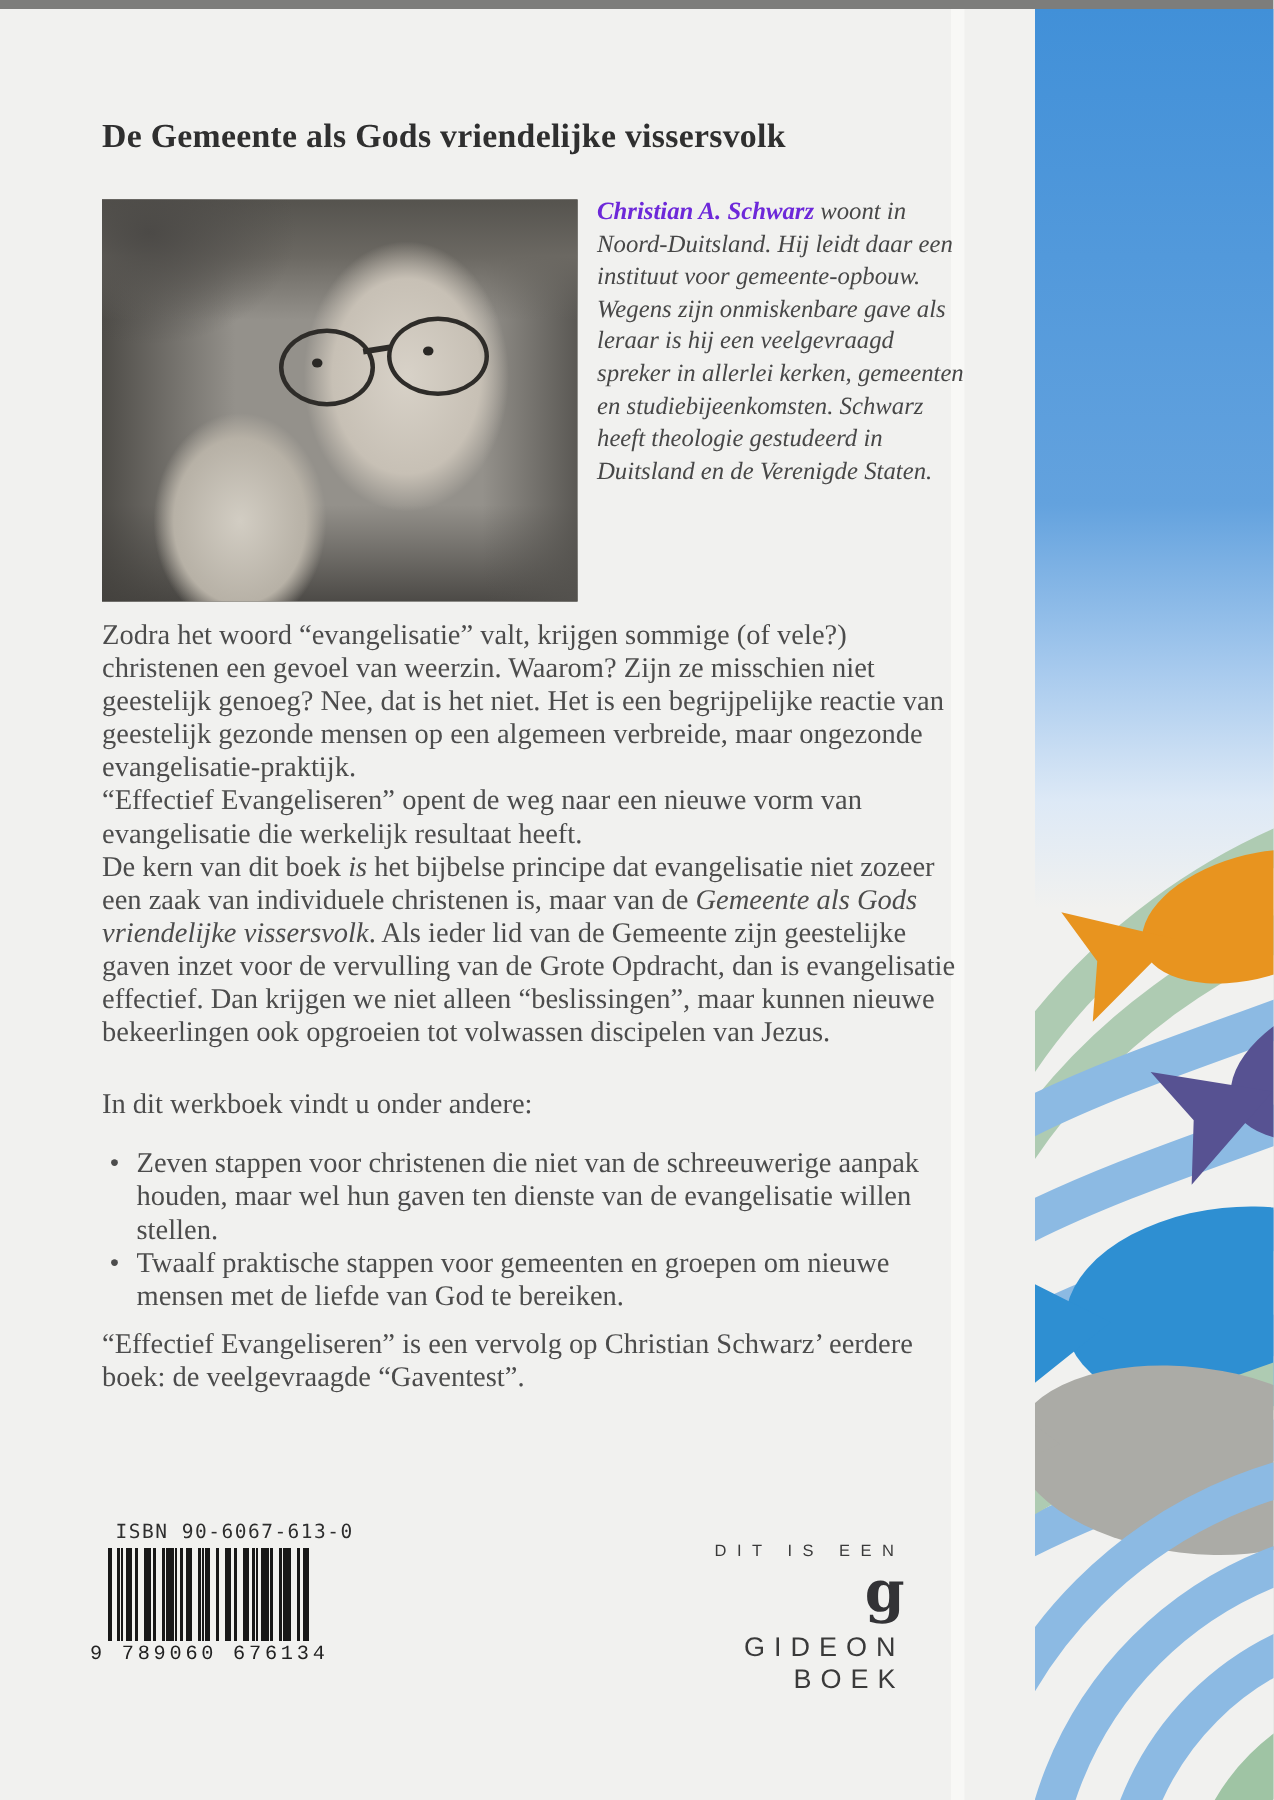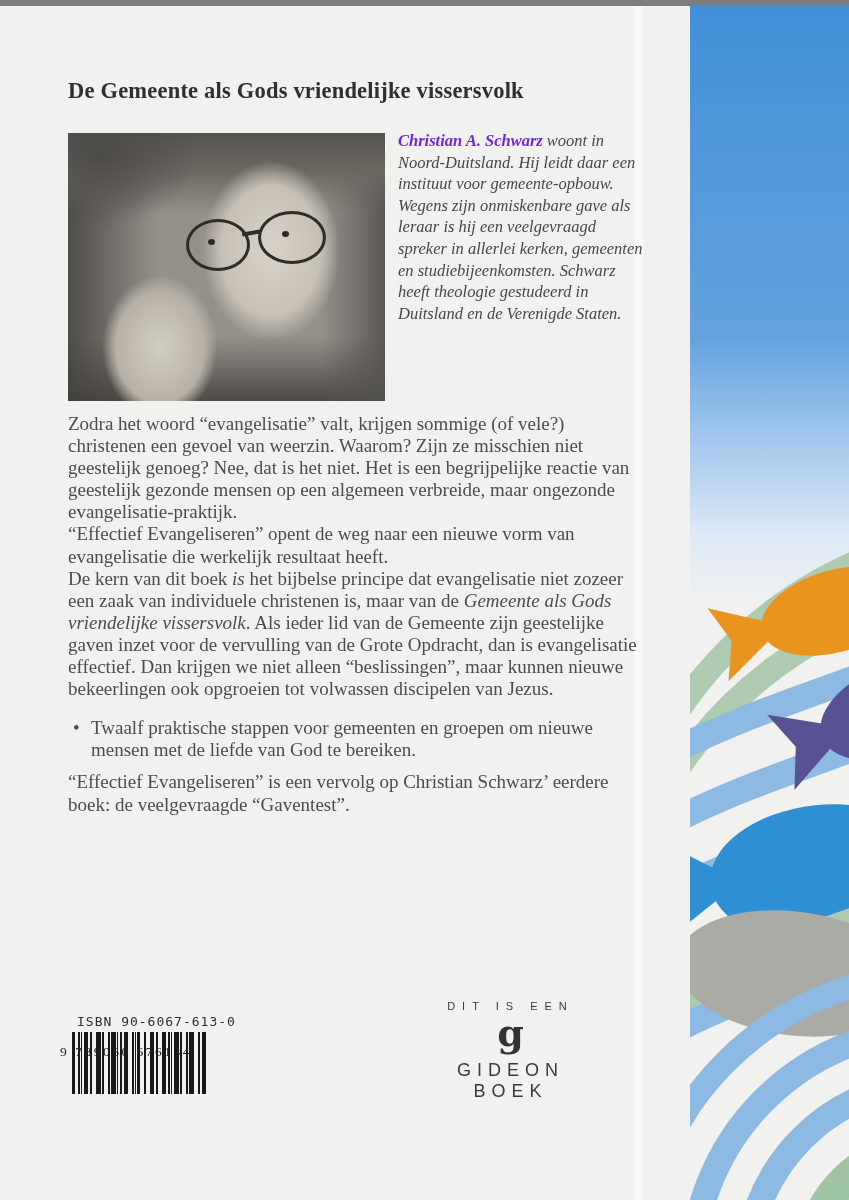--- a/index.html
+++ b/index.html
@@ -45,24 +45,24 @@
   .bodycol li{position:relative;padding-left:23px;}
   .bodycol li::before{content:"\2022";position:absolute;left:5px;top:0;color:#4c4c4c;}
 
   .isbn-label{position:absolute;left:77px;top:1014px;font-family:"DejaVu Sans Mono",monospace;
               font-size:13px;letter-spacing:1px;color:#2e2e2e;}
   .bars{position:absolute;left:72px;top:1032px;width:134px;height:62px;
     background-image:
       repeating-linear-gradient(90deg,#181818 0 2px,rgba(0,0,0,0) 2px 6px),
       repeating-linear-gradient(90deg,#181818 0 3px,rgba(0,0,0,0) 3px 13px),
       repeating-linear-gradient(90deg,#181818 0 1px,rgba(0,0,0,0) 1px 9px);}
-  .barcode-digits{position:absolute;left:60px;top:1044px;font-family:Liberation Serif, serif;
+  .barcode-digits{position:absolute;left:60px;top:1096px;font-family:Liberation Mono, monospace;
                   font-size:13.5px;letter-spacing:2.5px;color:#222;}
 
-  .gideon{position:absolute;left:418px;top:1000px;width:185px;text-align:center;
+  .gideon{position:absolute;left:418px;top:1028px;width:185px;text-align:right;
           color:#3a3a3a;font-family:"Liberation Sans",sans-serif;}
   .gideon .tagline{font-size:11px;letter-spacing:7px;}
   .gideon .glyph{font-size:38px;line-height:42px;font-weight:bold;
                  font-family:"DejaVu Serif",serif;color:#333336;}
   .gideon .pub{font-size:18px;letter-spacing:6px;margin-top:6px;}
 </style>
 </head>
 <body>
 
 <div class="page">
@@ -133,21 +133,23 @@
   </div>
 
   <div class="bio">
     <span class="bio-name">Christian A. Schwarz</span><span>woont in Noord-Duitsland. Hij leidt daar een instituut voor gemeente-opbouw. Wegens zijn onmiskenbare gave als leraar is hij een veelgevraagd spreker in allerlei kerken, gemeenten en studiebijeenkomsten. Schwarz heeft theologie gestudeerd in Duitsland en de Verenigde Staten.</span>
   </div>
 
   <div class="bodycol">
     <p>Zodra het woord “evangelisatie” valt, krijgen sommige (of vele?) christenen een gevoel van weerzin. Waarom? Zijn ze misschien niet geestelijk genoeg? Nee, dat is het niet. Het is een begrijpelijke reactie van geestelijk gezonde mensen op een algemeen verbreide, maar ongezonde evangelisatie-praktijk.</p>
     <p>“Effectief Evangeliseren” opent de weg naar een nieuwe vorm van evangelisatie die werkelijk resultaat heeft.</p>
     <p><span>De kern van dit boek </span><span class="it">is</span><span> het bijbelse principe dat evangelisatie niet zozeer een zaak van individuele christenen is, maar van de </span><span class="it">Gemeente als Gods vriendelijke vissersvolk</span><span>. Als ieder lid van de Gemeente zijn geestelijke gaven inzet voor de vervulling van de Grote Opdracht, dan is evangelisatie effectief. Dan krijgen we niet alleen “beslissingen”, maar kunnen nieuwe bekeerlingen ook opgroeien tot volwassen discipelen van Jezus.</span></p>
+    <p class="intro">In dit werkboek vindt u onder andere:</p>
     <ul>
+      <li>Zeven stappen voor christenen die niet van de schreeuwerige aanpak houden, maar wel hun gaven ten dienste van de evangelisatie willen stellen.</li>
       <li>Twaalf praktische stappen voor gemeenten en groepen om nieuwe mensen met de liefde van God te bereiken.</li>
     </ul>
     <p class="closing">“Effectief Evangeliseren” is een vervolg op Christian Schwarz’ eerdere boek: de veelgevraagde “Gaventest”.</p>
   </div>
 
   <div class="isbn-label">ISBN 90-6067-613-0</div>
   <div class="bars"></div>
   <div class="barcode-digits">9 789060 676134</div>
 
   <div class="gideon">

